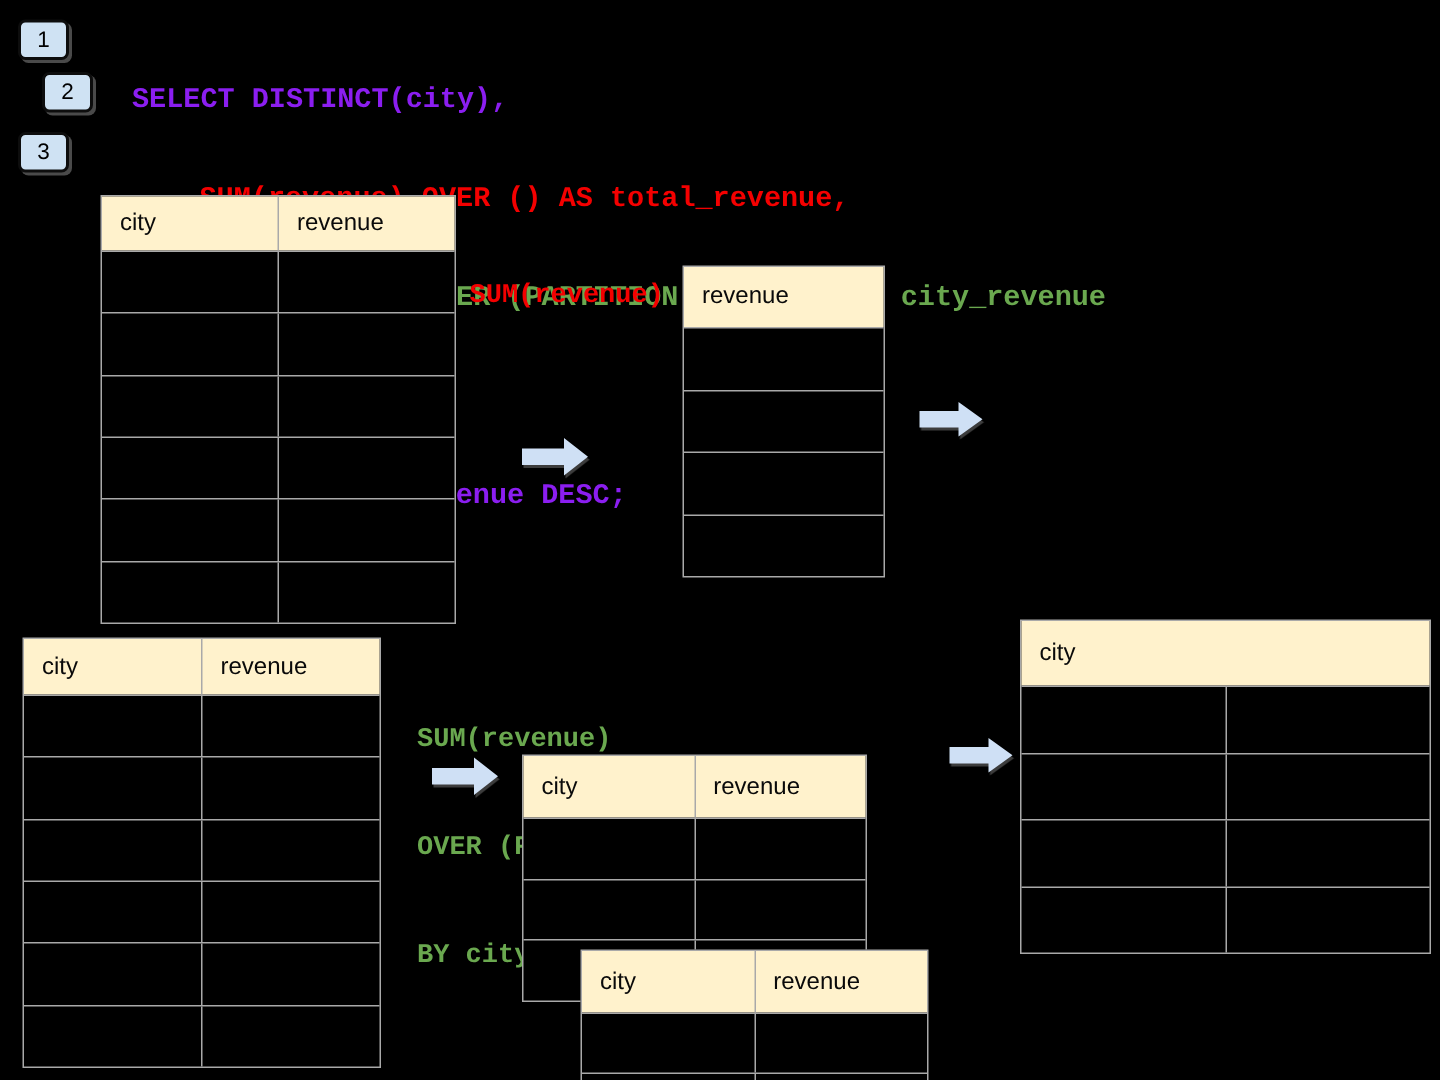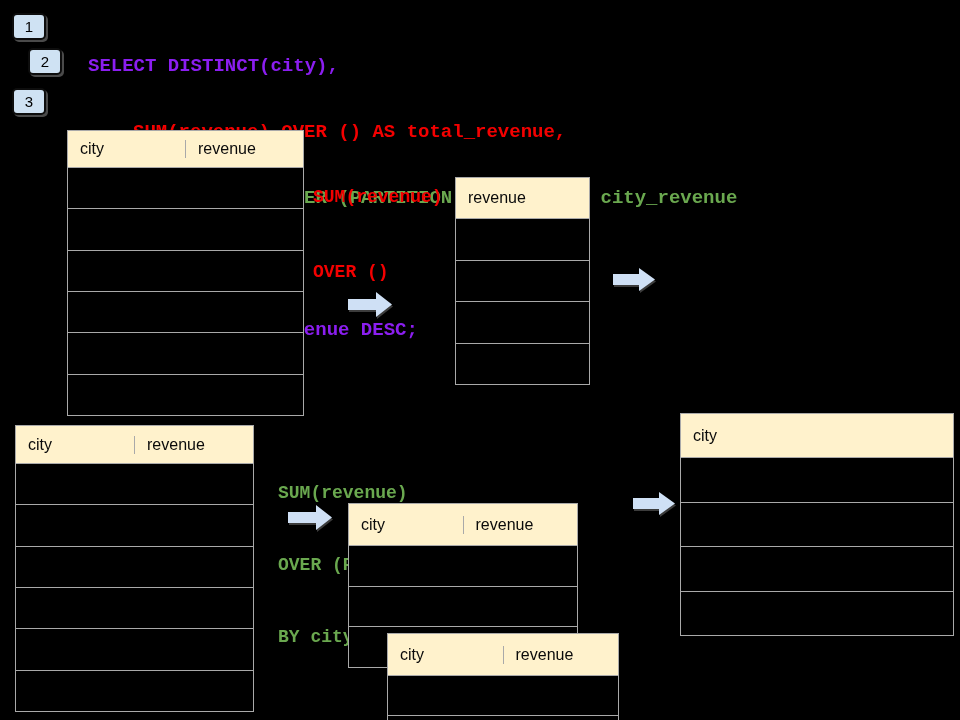--- a/index.html
+++ b/index.html
@@ -21,21 +21,21 @@
   .label-partition{left:278px;top:433px;font-size:18px;line-height:24px;}
 
   
   .badge{position:absolute;width:30px;height:23px;background:#cfe2f3;border:2px solid #0d0d0d;
          border-radius:5px;display:flex;align-items:center;justify-content:center;
          font-size:15px;color:#000;box-shadow:2px 2px 0 rgba(135,135,135,.55);}
 
   
   .tbl{position:absolute;background:#000;border:1px solid #a9a9a9;
        display:flex;flex-direction:column;box-sizing:border-box;}
-  .row{display:flex;flex:1 1 auto;border-top:1px solid #a9a9a9;min-height:0;align-items:center;}
+  .row{display:flex;flex:1 1 auto;border-top:1px solid #a9a9a9;min-height:0;}
   .row:first-child{border-top:none;}
   .row.hdr{background:#fff2cc;}
   .cell{flex:1 1 0;border-left:1px solid #a9a9a9;min-width:0;}
   .cell:first-child{border-left:none;}
   .row.hdr .cell{display:flex;align-items:center;padding-left:12px;
                  font-size:16px;color:#0a0a0a;}
 
   
   .arrow{position:absolute;}
   .arrow svg{display:block;filter:drop-shadow(1px 2px 0 rgba(110,110,110,.55));}
@@ -53,21 +53,20 @@
     <div class="ln c-purple">SELECT DISTINCT(city),</div>
     <div class="ln c-red ind2">SUM(revenue) OVER () AS total_revenue,</div>
     <div class="ln c-green ind2">SUM(revenue) OVER (PARTITION BY city) as city_revenue</div>
     <div class="ln c-purple ind1">FROM rides</div>
     <div class="ln c-purple ind1">ORDER by city_revenue DESC;</div>
   </div>
 
 
   <div class="code label-total c-red">
     <div>SUM(revenue)</div>
-    <div>OVER ()</div>
   </div>
 
   <div class="code label-partition c-green">
     <div>SUM(revenue)</div>
     <div>OVER (PARTITION</div>
     <div>BY city)</div>
   </div>
 
   <div class="tbl" style="left:67px;top:130px;width:237px;height:286px;">
     <div class="row hdr" style="flex:0 0 36px;">

